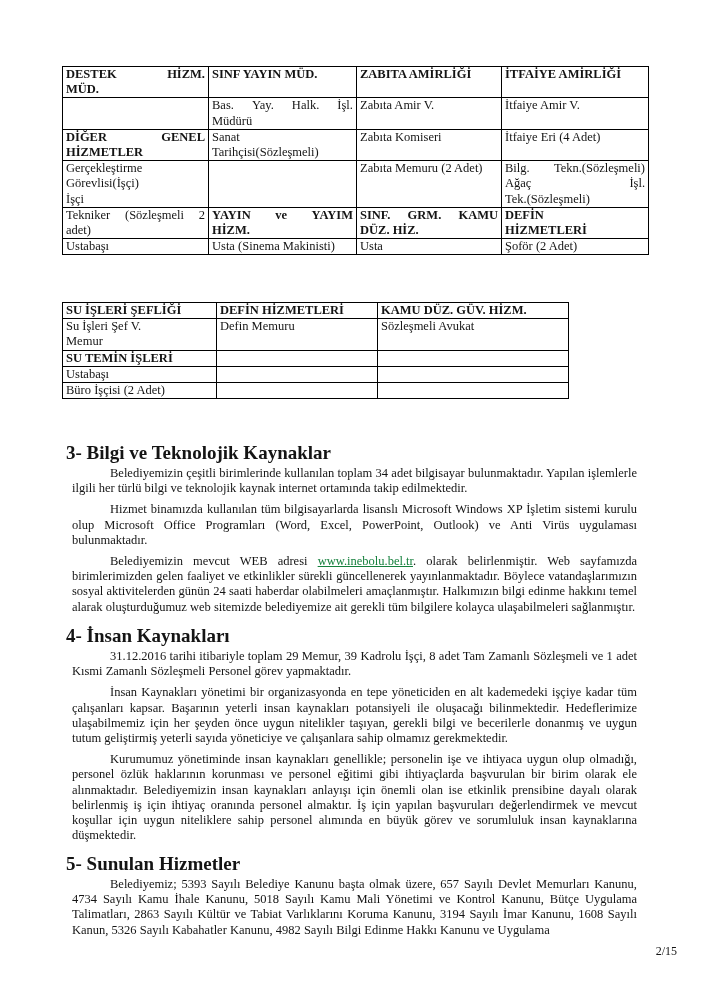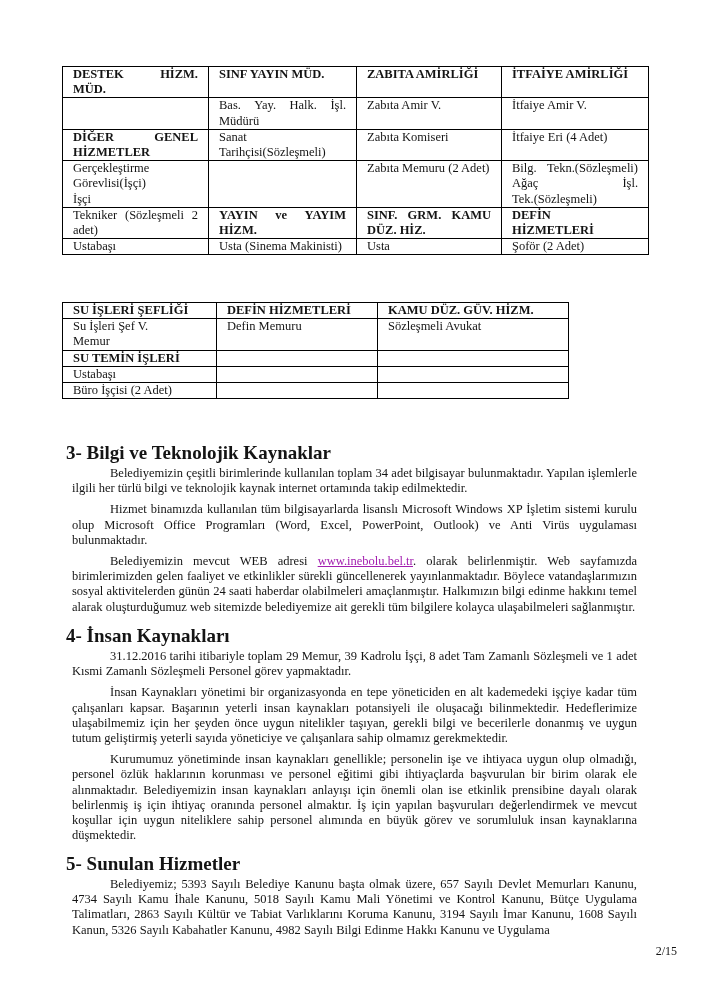--- a/index.html
+++ b/index.html
@@ -25,21 +25,21 @@
   #table1 col.c2 { width: 148px; }
   #table1 col.c3 { width: 145px; }
   #table1 col.c4 { width: 147px; }
   #table2 { left: 62px; top: 302px; width: 506px; }
   #table2 col.c1 { width: 154px; }
   #table2 col.c2 { width: 161px; }
   #table2 col.c3 { width: 191px; }
   td {
     border: 1px solid #000;
     vertical-align: top;
-    padding: 0 10px;
+    padding: 0 3px;
     font-size: 12.5px;
     line-height: 15.2px;
     height: 16px;
     color: #141414;
     overflow: hidden;
   }
   td.b { font-weight: bold; }
   td .spread { display: flex; justify-content: space-between; }
 
   
@@ -58,21 +58,21 @@
     font-weight: bold;
   }
   .section p {
     margin: 6px;
     font-size: 12.5px;
     line-height: 15.2px;
     text-align: justify;
     text-indent: 38px;
   }
   .section p a.weblink {
-    color: #a21caf;
+    color: #15803d;
     text-decoration: underline;
     cursor: pointer;
   }
 
   .page-number {
     position: absolute;
     top: 944px;
     right: 30px;
     font-size: 12px;
     line-height: 14px;

